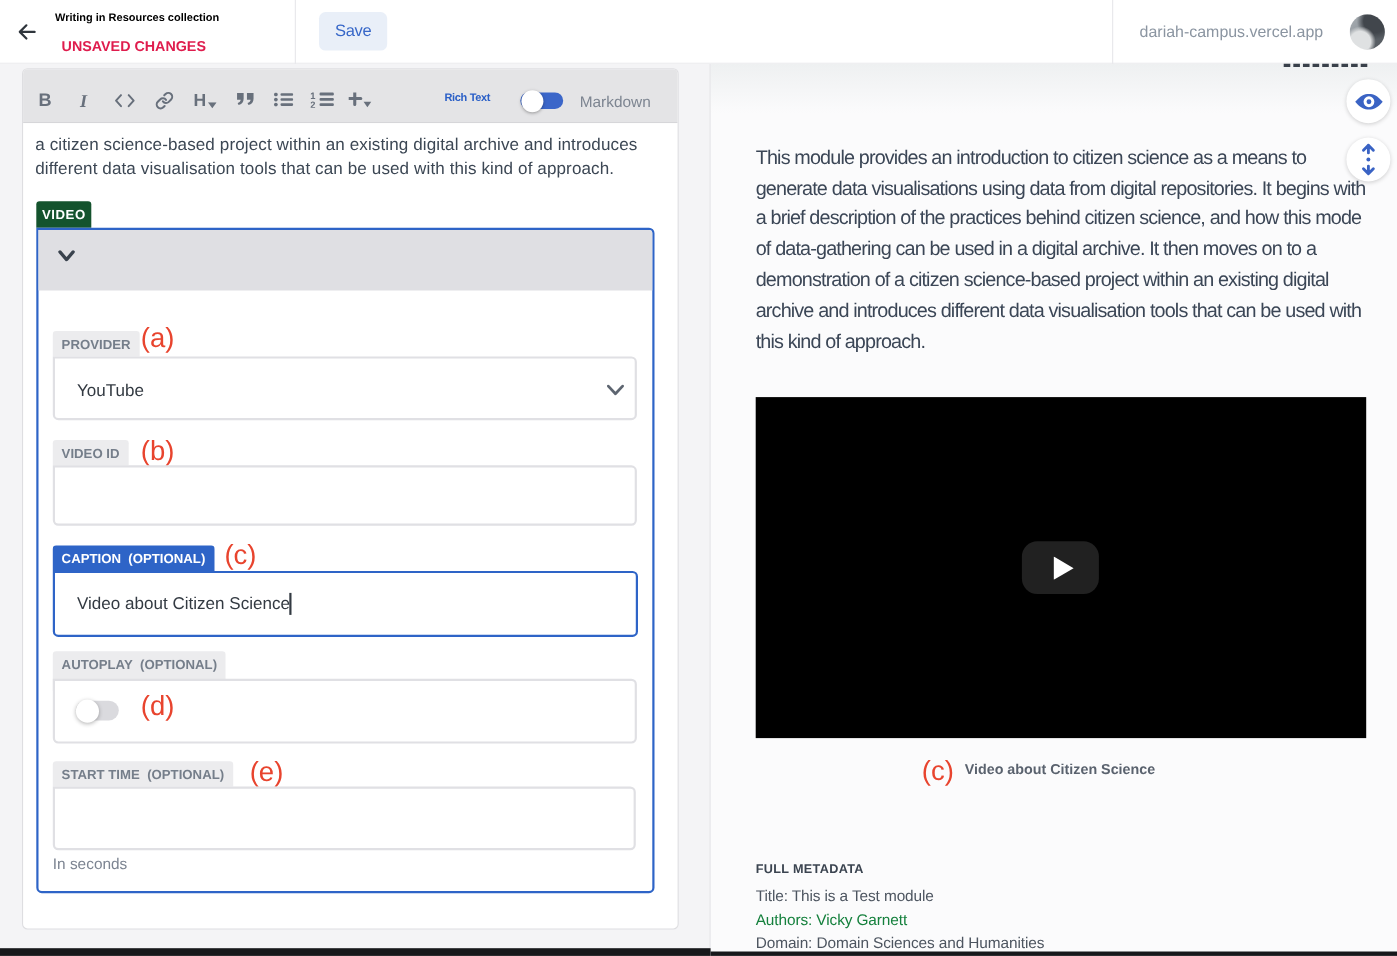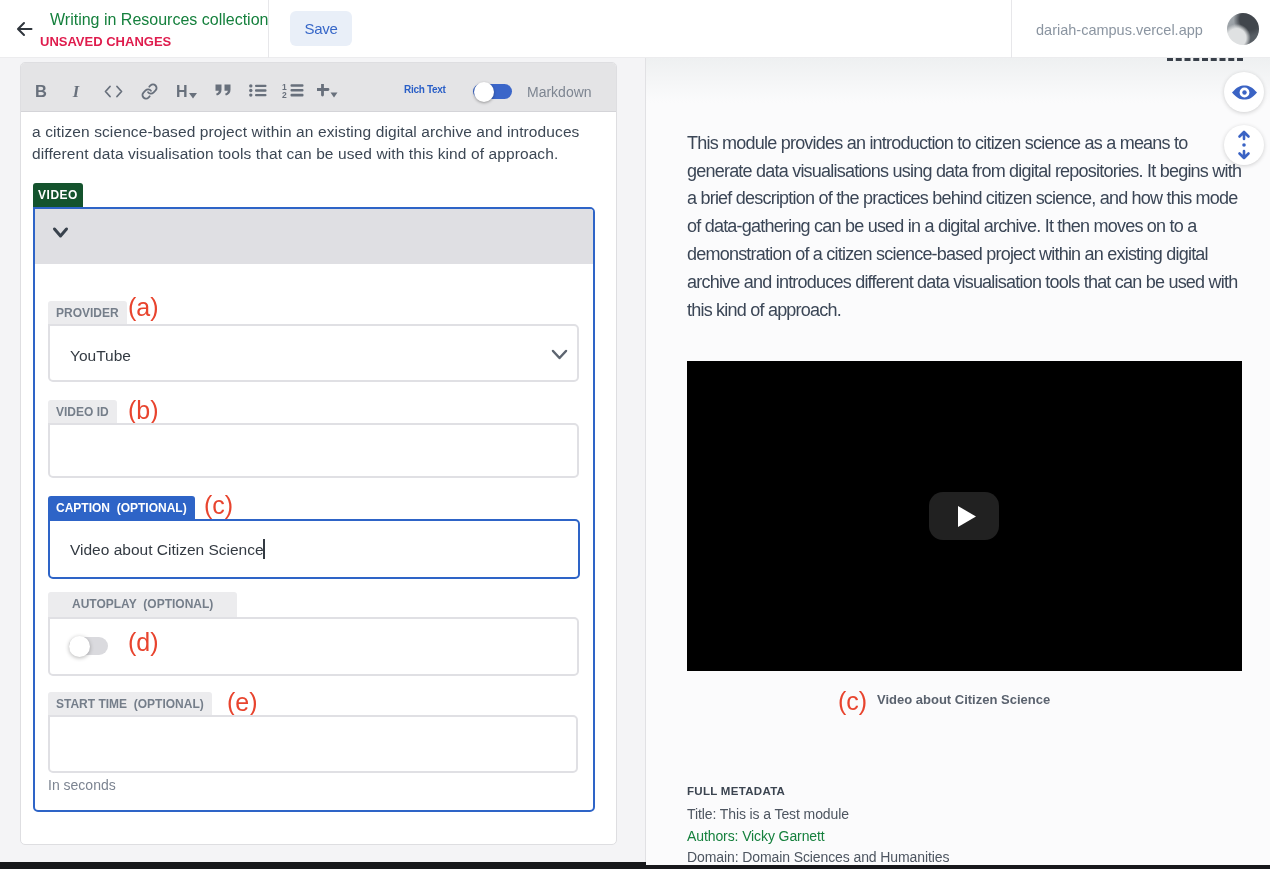--- a/index.html
+++ b/index.html
@@ -13,22 +13,22 @@
 <div class="abs" style="left:0; top:58px; width:645px; height:811px; background:#f4f4f6;"></div>
 <div class="abs" style="left:646px; top:58px; width:624px; height:811px; background:#fbfbfc;"></div>
 <div class="abs" style="left:646px; top:58px; width:624px; height:45px; background:linear-gradient(#eef0f1,#fbfbfc);"></div>
 
 <div class="abs" style="left:645px; top:58px; width:1px; height:804px; background:#e1e1e4;"></div>
 
 <div class="abs" style="left:0; top:0; width:1270px; height:58px; background:#fff; border-bottom:1px solid #ececee;"></div>
 <svg class="abs" style="left:16px; top:21px;" width="17" height="16" viewBox="0 0 17 16">
   <path d="M8 2 L2 8 L8 14 M2.6 8 H15.5" stroke="#2f353c" stroke-width="2" fill="none" stroke-linecap="round" stroke-linejoin="round"></path>
 </svg>
-<div class="abs" style="left:50px; top:11px; font-size:16px; color:#15803d;">Writing in Resources collection</div>
-<div class="abs" style="left:40px; top:34px; font-size:13px; font-weight:700; color:#df1c4d;">UNSAVED CHANGES</div>
+<div class="abs" style="left:50px; top:11px; font-size:10px; color:#000000;font-weight:bold;">Writing in Resources collection</div>
+<div class="abs" style="left:56px; top:34px; font-size:13px; font-weight:700; color:#df1c4d;">UNSAVED CHANGES</div>
 <div class="abs" style="left:268px; top:0; width:1px; height:58px; background:#e7e7ea;"></div>
 <div class="abs" style="left:290px; top:11px; width:62px; height:35px; background:#e9eff8; border-radius:6px; color:#3767c8; font-size:15px; letter-spacing:-0.3px; line-height:35px; text-align:center;">Save</div>
 <div class="abs" style="left:1011px; top:0; width:1px; height:58px; background:#e7e7ea;"></div>
 <div class="abs" style="left:1036px; top:21.5px; font-size:14.5px; color:#8b95a1;">dariah-campus.vercel.app</div>
 <div class="abs" style="left:1227px; top:13px; width:32px; height:32px; border-radius:50%; background:
   radial-gradient(circle at 30% 78%, #dfe1e2 0 28%, rgba(223,225,226,0) 42%),
   radial-gradient(circle at 72% 20%, #41464c 0 30%, rgba(65,70,76,0) 48%),
   radial-gradient(circle at 80% 75%, #585e64 0 30%, rgba(88,94,100,0) 50%),
   linear-gradient(135deg, #aab0b5, #6e747a);"></div>
 
@@ -98,21 +98,21 @@
 <div class="abs" style="left:48px; top:400px; height:23px; background:#ececee; border-radius:3px 3px 0 0; font-size:12px; font-weight:700; color:#757e8a; letter-spacing:0; padding:0 8px; line-height:24px;">VIDEO ID</div>
 <div class="abs" style="left:128px; top:396px; font-size:25px; color:#e8442e;">(b)</div>
 <div class="abs" style="left:48px; top:423px; width:531px; height:55px; background:#fff; border:2px solid #e0e0e4; border-radius:0 5px 5px 5px;"></div>
 
 <div class="abs" style="left:48px; top:496px; height:23px; background:#2e64c7; border-radius:3px 3px 0 0; font-size:12px; font-weight:700; color:#fff; letter-spacing:0; padding:0 8px; line-height:24px;">CAPTION&nbsp;&nbsp;(OPTIONAL)</div>
 <div class="abs" style="left:204px; top:491px; font-size:25px; color:#e8442e;">(c)</div>
 <div class="abs" style="left:48px; top:519px; width:532px; height:60px; background:#fff; border:2px solid #2e64c7; border-radius:0 5px 5px 5px;"></div>
 <div class="abs" style="left:70px; top:541px; font-size:15.5px; color:#333a42;">Video about Citizen Science</div>
 <div class="abs" style="left:263px; top:539px; width:1.5px; height:20px; background:#333a42;"></div>
 
-<div class="abs" style="left:48px; top:592px; height:36px; background:#ececee; border-radius:3px 3px 0 0; font-size:12px; font-weight:700; color:#757e8a; letter-spacing:0; padding:0 24px; line-height:24px;">AUTOPLAY&nbsp;&nbsp;(OPTIONAL)</div>
+<div class="abs" style="left:48px; top:592px; height:36px; background:#ececee; border-radius:3px 3px 0 0; font-size:12px; font-weight:700; color:#757e8a; letter-spacing:0; padding:0 8px; line-height:24px;">AUTOPLAY&nbsp;&nbsp;(OPTIONAL)</div>
 <div class="abs" style="left:48px; top:617px; width:531px; height:59px; background:#fff; border:2px solid #e0e0e4; border-radius:0 5px 5px 5px;"></div>
 <div class="abs" style="left:69px; top:637px; width:39px; height:18px; border-radius:9px; background:#dadade;"></div>
 <div class="abs" style="left:69px; top:635.5px; width:21px; height:21px; border-radius:50%; background:#fff; box-shadow:0 1px 4px rgba(0,0,0,0.3);"></div>
 <div class="abs" style="left:128px; top:628px; font-size:25px; color:#e8442e;">(d)</div>
 
 <div class="abs" style="left:48px; top:692px; height:23px; background:#ececee; border-radius:3px 3px 0 0; font-size:12px; font-weight:700; color:#757e8a; letter-spacing:0; padding:0 8px; line-height:24px;">START TIME&nbsp;&nbsp;(OPTIONAL)</div>
 <div class="abs" style="left:227px; top:687.5px; font-size:25px; color:#e8442e;">(e)</div>
 <div class="abs" style="left:48px; top:715px; width:530px; height:58px; background:#fff; border:2px solid #e0e0e4; border-radius:0 5px 5px 5px;"></div>
 <div class="abs" style="left:48px; top:777px; font-size:14px; color:#7c8491;">In seconds</div>
 

